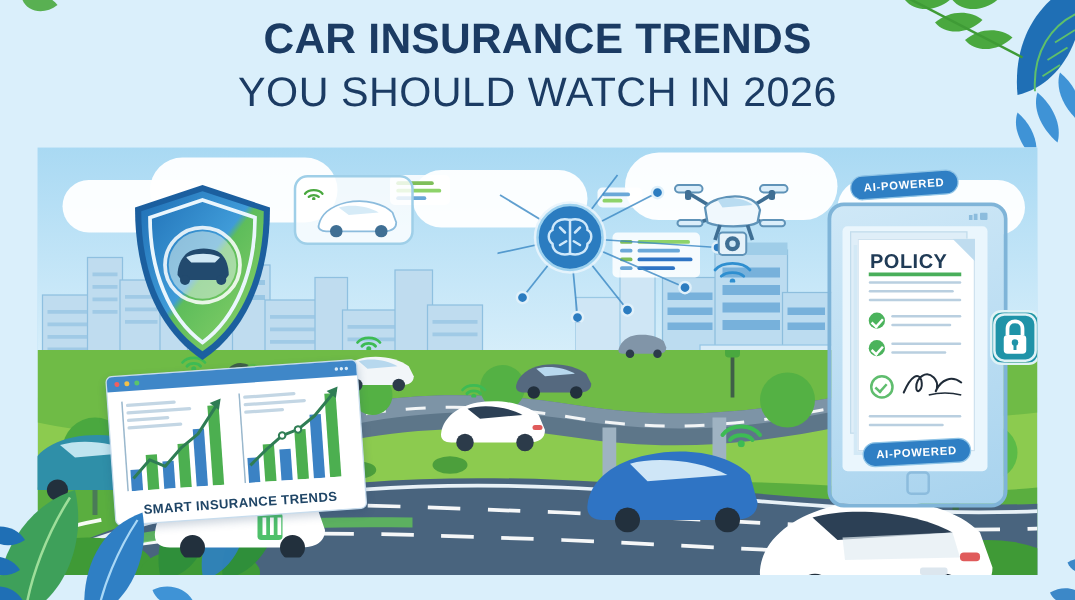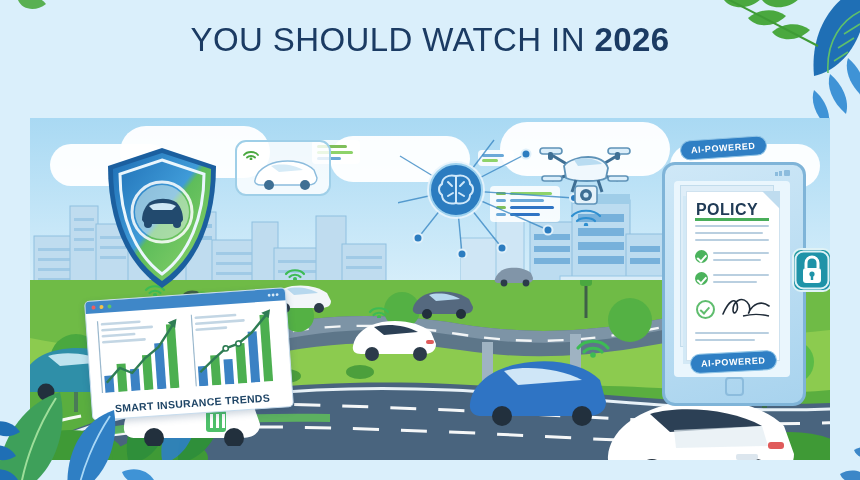--- a/index.html
+++ b/index.html
@@ -9,21 +9,21 @@
     font-family:"Liberation Sans", sans-serif;
   }
   #stage{position:relative;width:860px;height:480px;overflow:hidden;background:#daeffb;}
 
   
   #header{position:absolute;left:0;top:0;width:860px;height:118px;}
   #title-block{position:absolute;left:0;top:14px;width:860px;text-align:center;}
   .title-line{display:block;line-height:1.0;color:#1b3b63;letter-spacing:0.4px;}
   #title-line1{font-size:34px;font-weight:bold;letter-spacing:0.2px;}
   #title-line2{font-size:33px;font-weight:400;margin-top:9px;}
-  #title-year{font-weight:bold;}
+  #title-year{font-weight:normal;}
 
   
   .leafdeco{position:absolute;}
   #leaves-tr{right:-8px;top:-12px;width:150px;height:130px;}
   #leaves-tl{left:-10px;top:-20px;width:70px;height:60px;}
   #leaves-bl{left:-6px;bottom:-14px;width:170px;height:120px;z-index:40;}
   #leaves-br{right:-10px;bottom:-10px;width:90px;height:70px;z-index:40;}
 
   
   #illustration{
@@ -95,20 +95,21 @@
   
   .car{position:absolute;}
 </style>
 </head>
 <body>
 
 <div id="stage">
 
   <div id="header">
     <div id="title-block">
+      <span class="title-line" id="title-line1">CAR INSURANCE TRENDS</span>
       <span class="title-line" id="title-line2"><span>YOU SHOULD WATCH IN </span><span id="title-year">2026</span></span>
     </div>
   </div>
 
   <svg class="leafdeco" id="leaves-tr" viewBox="0 0 150 130">
     <path d="M150 -5 C112 10 92 45 96 88 C128 80 150 48 150 -5Z" fill="#1f6fb5"></path>
     <path d="M150 20 C122 30 108 55 110 85" stroke="#5fc06a" stroke-width="1.6" fill="none"></path>
     <g stroke="#5fc06a" stroke-width="1.5" fill="none">
       <path d="M142 36 L126 46"></path>
         <path d="M136 50 L120 60"></path>

